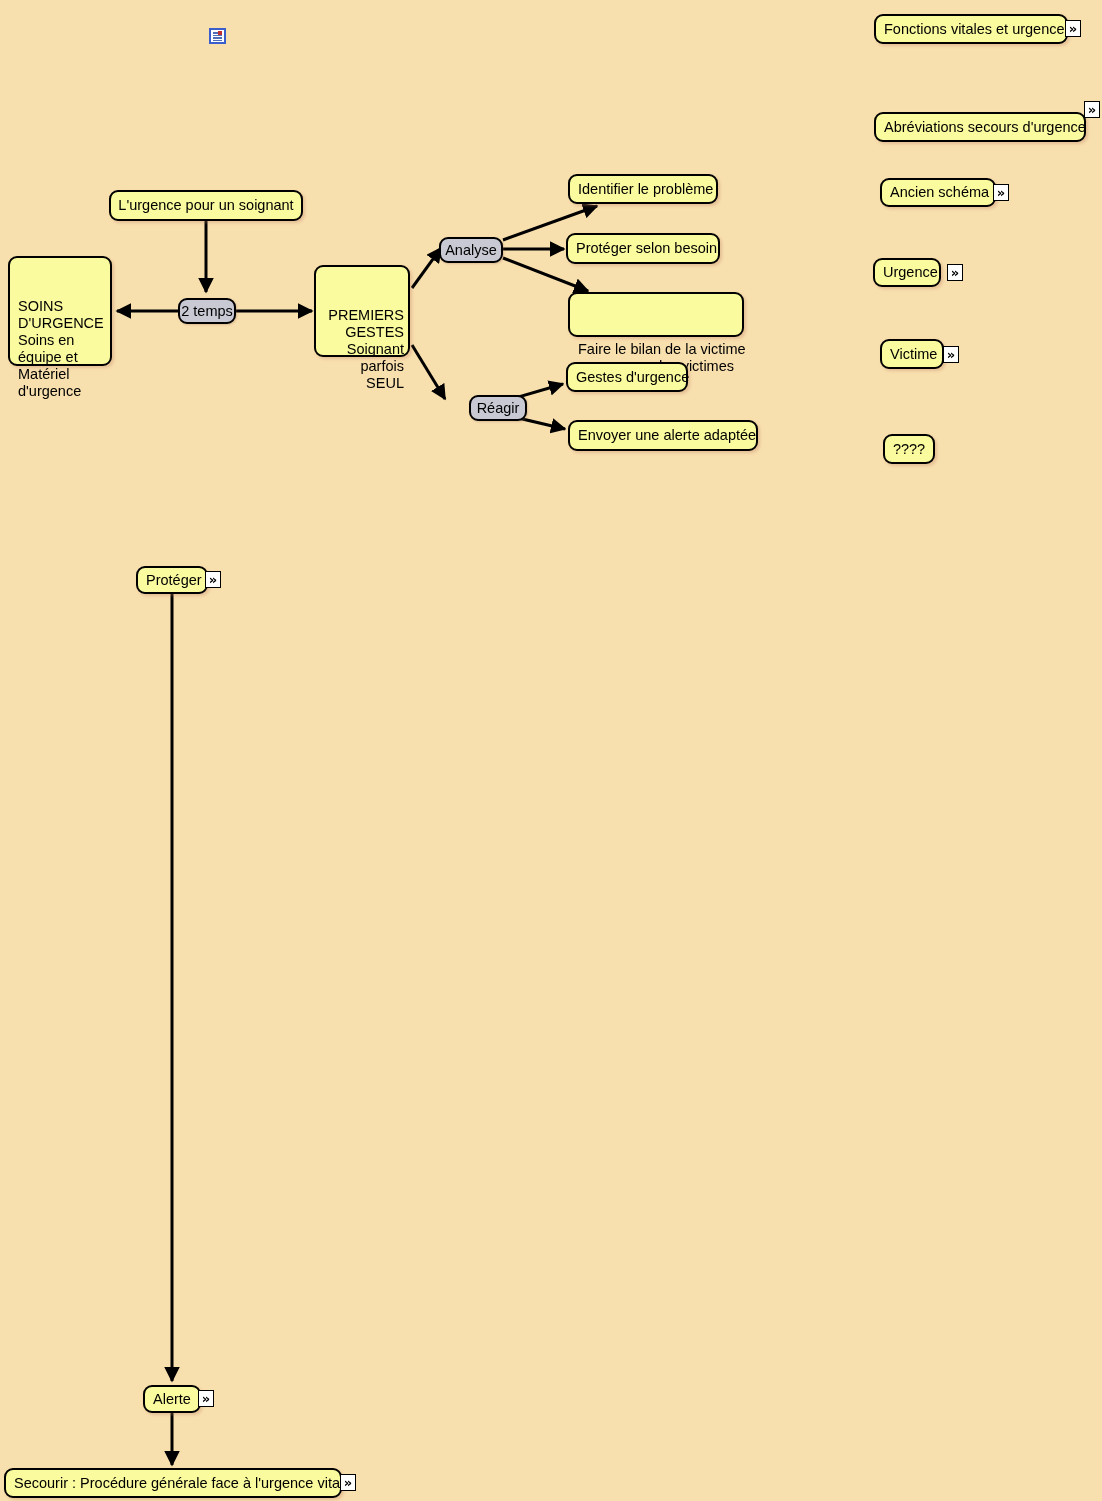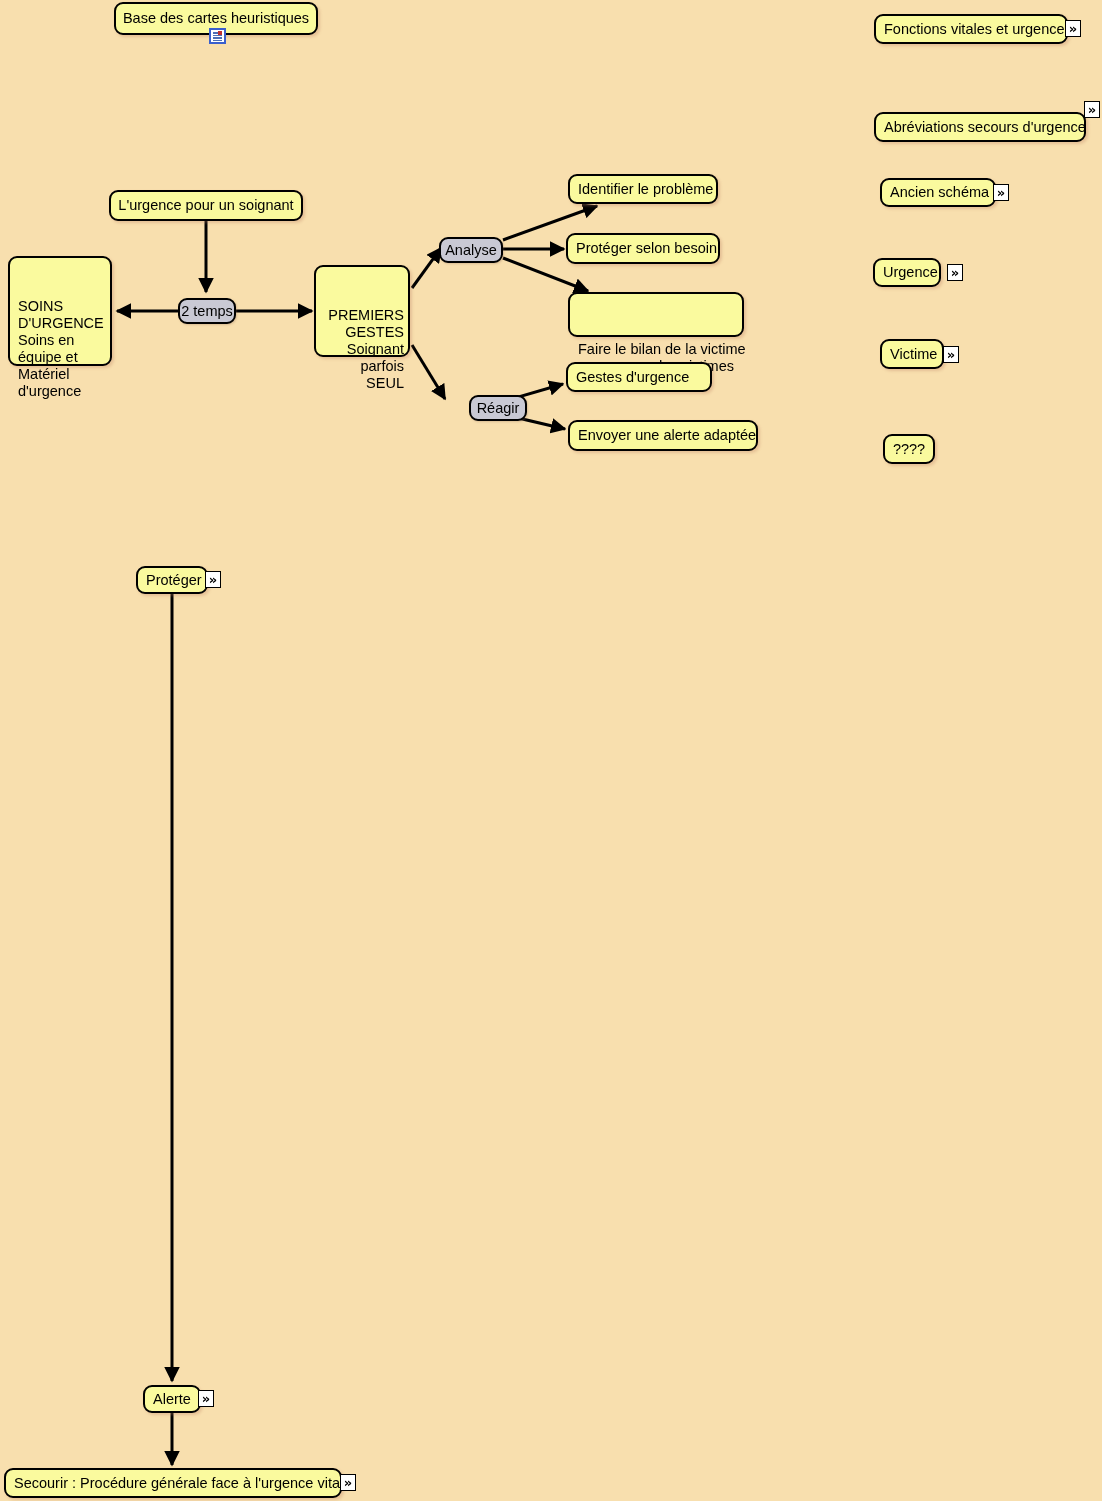--- a/index.html
+++ b/index.html
@@ -144,23 +144,20 @@
 
     <line x1="501" y1="402" x2="563" y2="384" stroke="#000" stroke-width="3" marker-end="url(#arrow)"></line>
 
     <line x1="501" y1="414" x2="565" y2="429" stroke="#000" stroke-width="3" marker-end="url(#arrow)"></line>
 
     <line x1="172" y1="594" x2="172" y2="1381" stroke="#000" stroke-width="3" marker-end="url(#arrow)"></line>
 
     <line x1="172" y1="1413" x2="172" y2="1465" stroke="#000" stroke-width="3" marker-end="url(#arrow)"></line>
   </svg>
 
-  <div class="node center" style="left:114px; top:2px; width:204px; height:33px;">
-    <span class="txt">Base des cartes heuristiques</span>
-  </div>
   <div class="noteicon" style="left:209px; top:28px;">
     <div class="sq"></div>
     <i class="short"></i>
       <i></i>
       <i></i>
       <i></i>
   </div>
 
   <div class="node center" style="left:109px; top:190px; width:194px; height:31px;">
     <span class="txt">L'urgence pour un soignant</span>
@@ -189,21 +186,21 @@
 
   <div class="node left" style="left:566px; top:233px; width:154px; height:31px;">
     <span class="txt">Protéger selon besoin</span>
   </div>
 
   <div class="node right block" style="left:568px; top:292px; width:176px; height:45px; padding:13px 8px; text-align:right;">
     <span class="txt">Faire le bilan de la victime
 ou des victimes</span>
   </div>
 
-  <div class="node left" style="left:566px; top:362px; width:146px; height:30px;">
+  <div class="node left" style="left:566px; top:362px; width:122px; height:30px;">
     <span class="txt">Gestes d'urgence</span>
   </div>
 
   <div class="node left" style="left:568px; top:420px; width:190px; height:31px;">
     <span class="txt">Envoyer une alerte adaptée</span>
   </div>
 
   <div class="node left" style="left:136px; top:566px; width:72px; height:28px;">
     <span class="txt">Protéger</span>
   </div>

